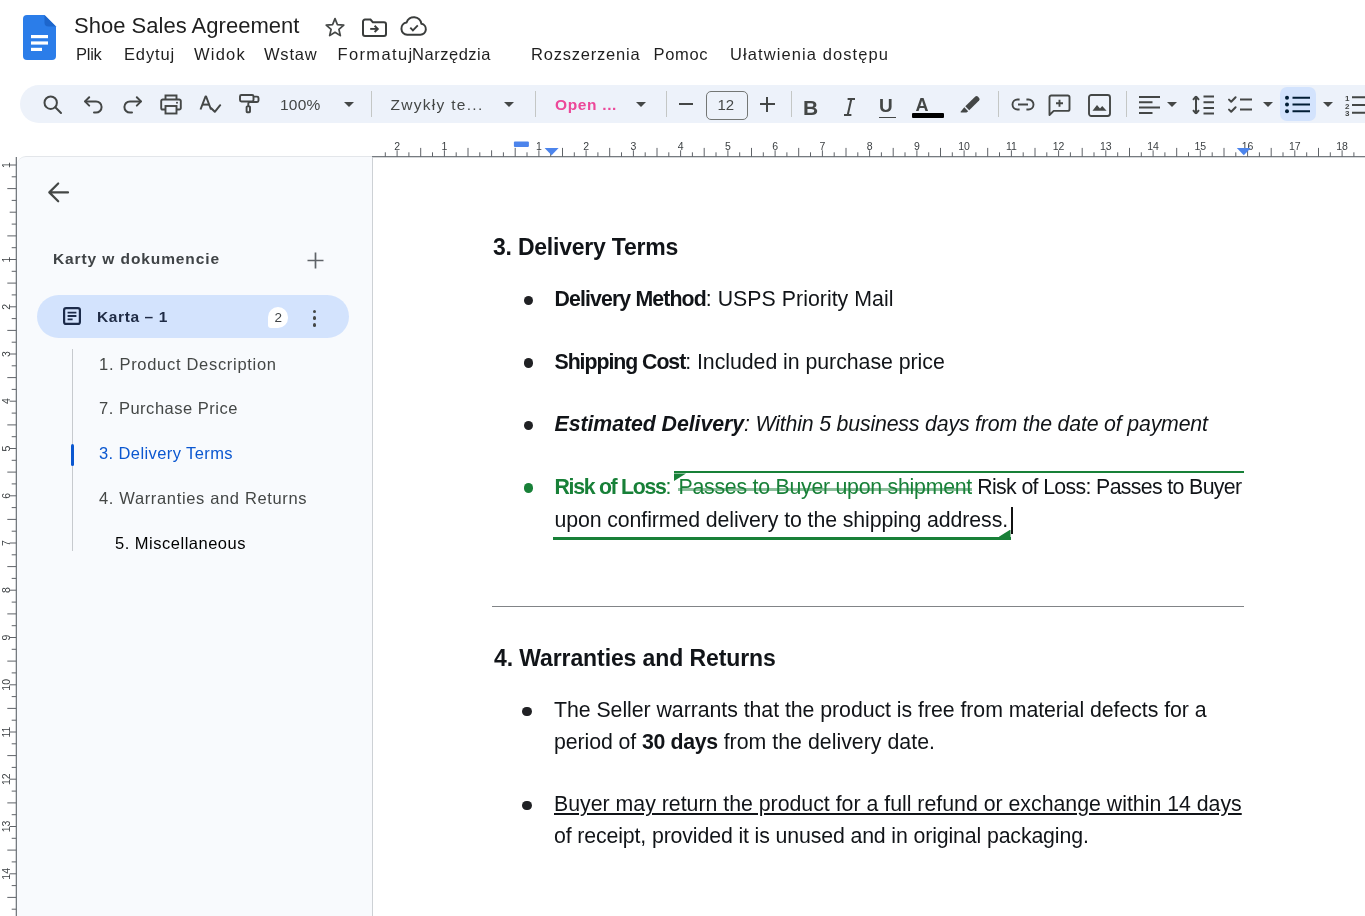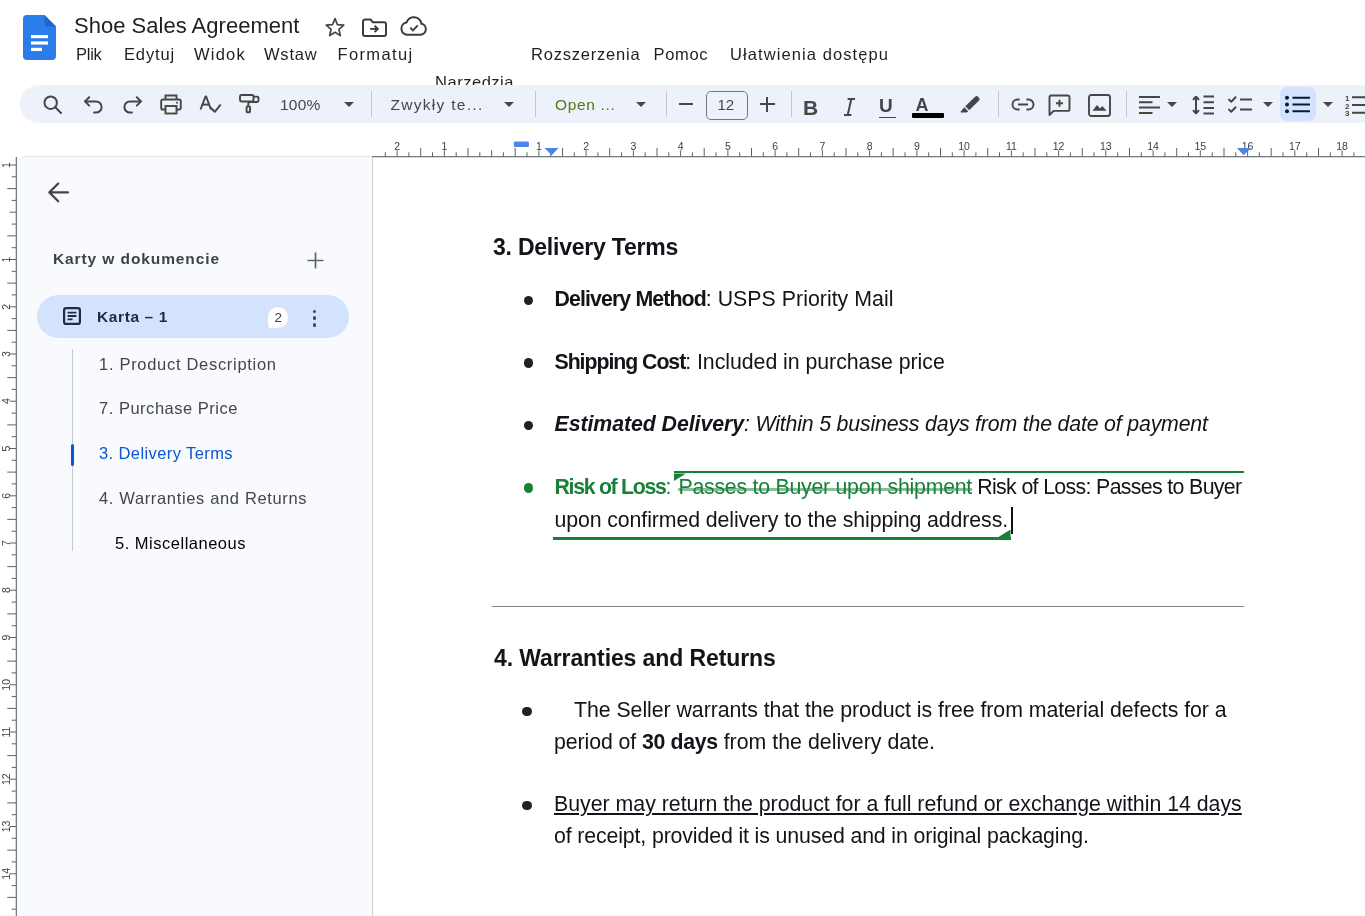--- a/index.html
+++ b/index.html
@@ -27,21 +27,21 @@
 </svg>
 <svg class="abs" style="left:400px;top:19px" width="28" height="17" viewBox="0 0 28 17" fill="none" stroke="#3a3d3c" stroke-width="2">
 <path d="M7.2 15.8 a6.2 6.2 0 0 1-.6-12.3 7.6 7.6 0 0 1 14.8 1.3 5.5 5.5 0 0 1-1 10.9 Z" stroke-linejoin="round"></path>
 <path d="M10.3 8.7 12.9 11.3 17.8 6.4" stroke-width="1.9" fill="none"></path>
 </svg>
 <div class="t" id="m0" style="left:76px;top:45.5px;font-size:16.5px;color:#1f1f1f;letter-spacing:-0.248px;">Plik</div>
 <div class="t" id="m1" style="left:124px;top:45.5px;font-size:16.5px;color:#1f1f1f;letter-spacing:0.855px;">Edytuj</div>
 <div class="t" id="m2" style="left:194px;top:45.5px;font-size:16.5px;color:#1f1f1f;letter-spacing:1.231px;">Widok</div>
 <div class="t" id="m3" style="left:264px;top:45.5px;font-size:16.5px;color:#1f1f1f;letter-spacing:0.800px;">Wstaw</div>
 <div class="t" id="m4" style="left:337.5px;top:45.5px;font-size:16.5px;color:#1f1f1f;letter-spacing:1.362px;">Formatuj</div>
-<div class="t" id="m5" style="left:435px;top:45.5px;font-size:16.5px;color:#1f1f1f;letter-spacing:0.524px;margin-top:28px;">Narzędzia</div>
+<div class="t" id="m5" style="left:412px;top:45.5px;font-size:16.5px;color:#1f1f1f;letter-spacing:0.524px;">Narzędzia</div>
 <div class="t" id="m6" style="left:531px;top:45.5px;font-size:16.5px;color:#1f1f1f;letter-spacing:0.785px;">Rozszerzenia</div>
 <div class="t" id="m7" style="left:653.5px;top:45.5px;font-size:16.5px;color:#1f1f1f;letter-spacing:0.686px;">Pomoc</div>
 <div class="t" id="m8" style="left:730px;top:45.5px;font-size:16.5px;color:#1f1f1f;letter-spacing:1.087px;">Ułatwienia dostępu</div>
 <div class="abs" style="left:20px;top:85px;width:1350px;height:38px;background:#edf2fa;border-radius:19px 0 0 19px;"></div>
 <div class="abs" style="left:1279.5px;top:87px;width:36px;height:34px;background:#d3e3fd;border-radius:7px;"></div>
 <div class="abs" style="left:371px;top:91px;width:1px;height:26px;background:#c4c7c5;"></div>
 <div class="abs" style="left:534.5px;top:91px;width:1px;height:26px;background:#c4c7c5;"></div>
 <div class="abs" style="left:665.5px;top:91px;width:1px;height:26px;background:#c4c7c5;"></div>
 <div class="abs" style="left:790.8px;top:91px;width:1px;height:26px;background:#c4c7c5;"></div>
 <div class="abs" style="left:998.2px;top:91px;width:1px;height:26px;background:#c4c7c5;"></div>
@@ -71,21 +71,21 @@
 </svg>
 <svg class="abs" style="left:239px;top:94px" width="21" height="23" viewBox="0 0 21 23" fill="none" stroke="#444746" stroke-width="1.9">
 <rect x="1" y="1" width="13.5" height="6.5" rx="1.4"></rect>
 <path d="M14.5 2.6 h3.6 a1.4 1.4 0 0 1 1.4 1.4 v2.6 a1.4 1.4 0 0 1-1.4 1.4 H10.7 a1.4 1.4 0 0 0-1.4 1.4 v3.1"></path>
 <rect x="7.6" y="12.4" width="3.4" height="5.8" rx="0.6"></rect>
 </svg>
 <div class="t" style="left:280px;top:96.6px;font-size:15.5px;color:#444746;letter-spacing:0.200px;">100%</div>
 <div class="abs" style="left:344px;top:102.3px;width:0;height:0;border-left:5px solid transparent;border-right:5px solid transparent;border-top:5.5px solid #444746;"></div>
 <div class="t" id="zwykly" style="left:390.5px;top:96.6px;font-size:15.5px;color:#444746;letter-spacing:1.290px;">Zwykły te...</div>
 <div class="abs" style="left:504px;top:102.3px;width:0;height:0;border-left:5px solid transparent;border-right:5px solid transparent;border-top:5.5px solid #444746;"></div>
-<div class="t" id="open" style="left:555px;top:96.6px;font-size:15.5px;color:#4d7c0f;letter-spacing:0.655px;">Open ...</div>
+<div class="t" id="open" style="left:555px;top:96.6px;font-size:15.5px;color:#ec4899;letter-spacing:0.655px;font-weight:bold;">Open ...</div>
 <div class="abs" style="left:636px;top:102.3px;width:0;height:0;border-left:5px solid transparent;border-right:5px solid transparent;border-top:5.5px solid #444746;"></div>
 <div class="abs" style="left:678.5px;top:103px;width:14px;height:2px;background:#444746;"></div>
 <div class="abs" style="left:706px;top:91px;width:40px;height:27px;border:1px solid #747775;border-radius:5px;"></div>
 <div class="t" style="left:717.5px;top:97.3px;font-size:15px;color:#444746;">12</div>
 <div class="abs" style="left:759.5px;top:103px;width:15px;height:2px;background:#444746;"></div>
 <div class="abs" style="left:766px;top:96.5px;width:2px;height:15px;background:#444746;"></div>
 <div class="t" style="left:803px;top:96.7px;font-size:21px;color:#444746;font-weight:700;">B</div>
 <svg class="abs" style="left:843px;top:97.5px" width="13" height="18" viewBox="0 0 13 18" stroke="#444746" stroke-width="2" fill="none">
 <path d="M4.6 1 H12 M1 17 H8.4 M8.3 1 4.7 17"></path>
 </svg>
@@ -221,15 +221,15 @@
 <div class="t" style="left:554.5px;top:476.5px;font-size:21.3px;color:#111418;"><span id="l4a" style="color:#188038;font-weight:700;letter-spacing:-1.303px;">Risk of Loss</span><span id="l4b" style="color:#188038;letter-spacing:0.579px;">: </span><span id="l4c" style="color:#188038;letter-spacing:-0.248px;">Passes to Buyer upon shipment</span><span id="l4d" style="letter-spacing:-0.644px;"> Risk of Loss: Passes to Buyer</span></div>
 <div class="t" style="left:554.5px;top:510.0px;font-size:21.3px;color:#111418;"><span id="l4e" style="letter-spacing:-0.097px;">upon confirmed delivery to the shipping address.</span></div>
 <div class="abs" style="left:674px;top:470.6px;width:569.8px;height:2.8px;background:#188038;"></div>
 <div class="abs" style="left:674px;top:473.4px;width:12px;height:7.6px;background:#188038;clip-path:polygon(0 0,100% 0,0 100%);"></div>
 <div class="abs" style="left:553px;top:537.1px;width:457.5px;height:2.8px;background:#188038;"></div>
 <div class="abs" style="left:998.5px;top:529.5px;width:12px;height:7.6px;background:#188038;clip-path:polygon(100% 0,100% 100%,0 100%);"></div>
 <div class="abs" style="left:678px;top:488.3px;width:294px;height:3px;background:rgba(24,128,56,0.5);"></div>
 <div class="abs" style="left:1010.8px;top:507px;width:2px;height:26.5px;background:#111;"></div>
 <div class="abs" style="left:491.6px;top:605.8px;width:752.2px;height:1.4px;background:#818487;"></div>
 <div class="t" id="h4" style="left:494px;top:646.5px;font-size:23px;color:#111418;font-weight:700;letter-spacing:-0.099px;">4. Warranties and Returns</div>
-<div class="t" style="left:554px;top:700.0px;font-size:21.3px;color:#111418;margin-left:20px;"><span id="a1" style="letter-spacing:-0.044px;">The Seller warrants that the product is free from material defects for a</span></div>
+<div class="t" style="left:554px;top:700.0px;font-size:21.3px;color:#111418;"><span id="a1" style="letter-spacing:-0.044px;">The Seller warrants that the product is free from material defects for a</span></div>
 <div class="t" style="left:554px;top:731.5px;font-size:21.3px;color:#111418;"><span id="a2a" style="letter-spacing:-0.090px;">period of </span><span id="a2b" style="font-weight:700;letter-spacing:-0.336px;">30 days</span><span id="a2c" style="letter-spacing:0.028px;"> from the delivery date.</span></div>
 <div class="t" style="left:554px;top:794.0px;font-size:21.3px;color:#111418;"><span id="b1" style="letter-spacing:-0.001px;text-decoration:underline;">Buyer may return the product for a full refund or exchange within 14 days</span></div>
 <div class="t" style="left:554px;top:825.5px;font-size:21.3px;color:#111418;"><span id="b2" style="letter-spacing:-0.126px;">of receipt, provided it is unused and in original packaging.</span></div>
 </body></html>

